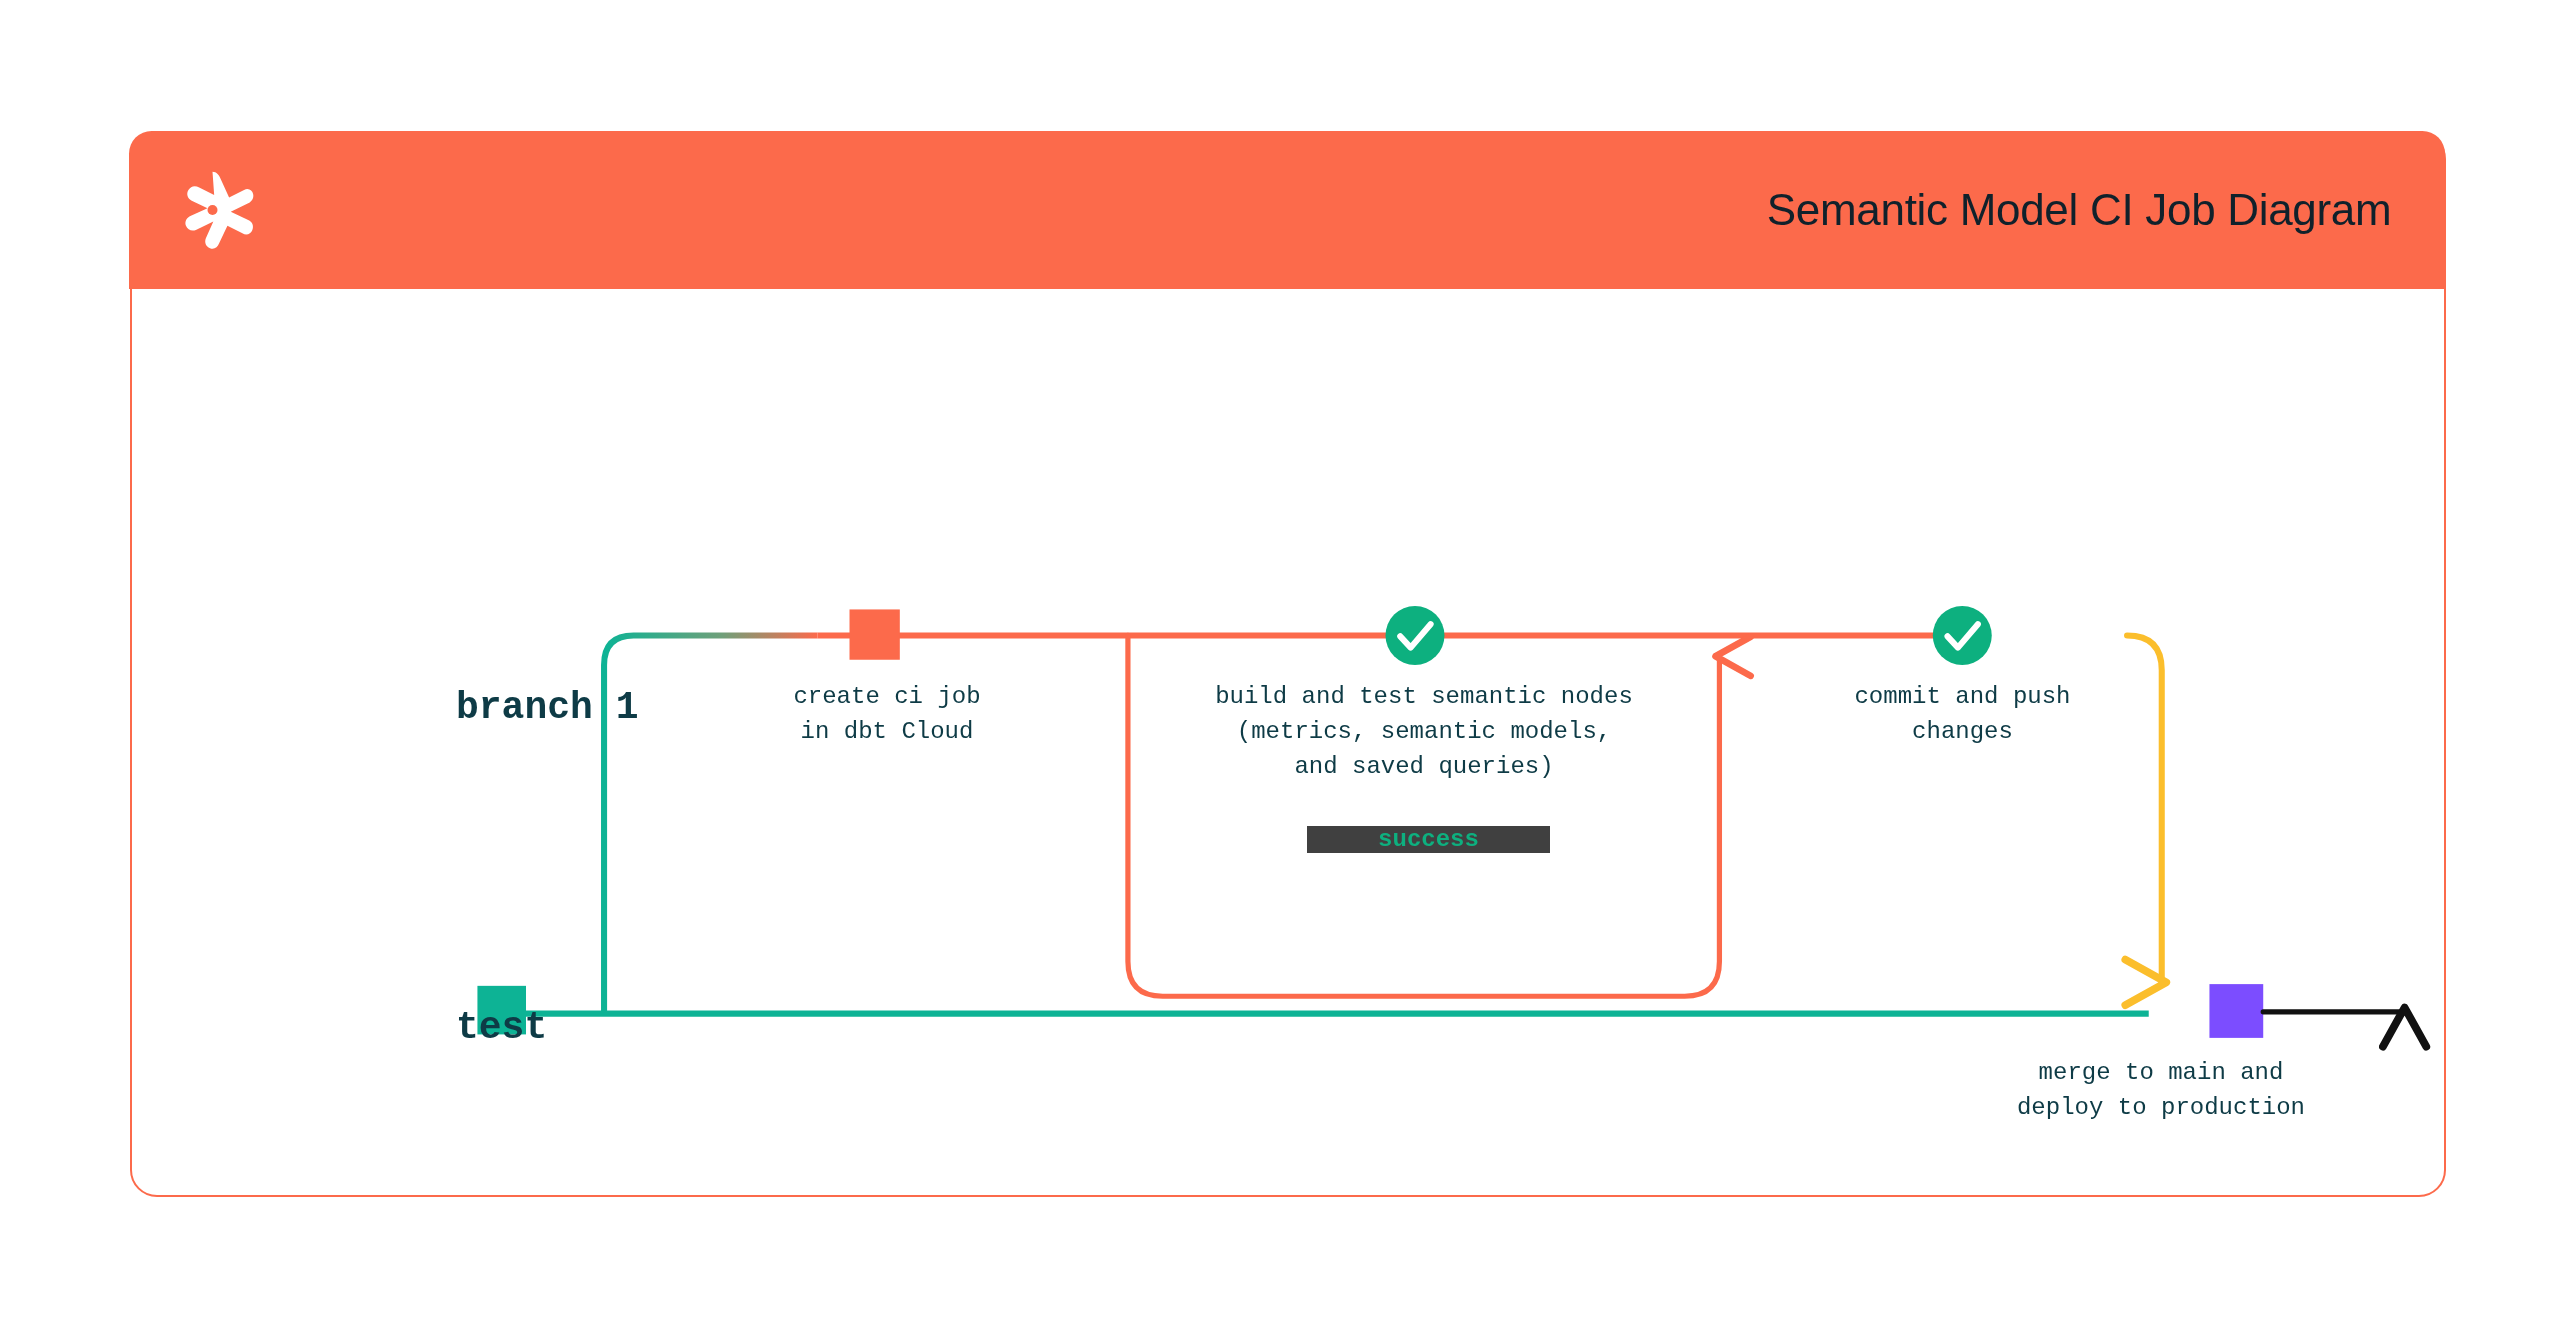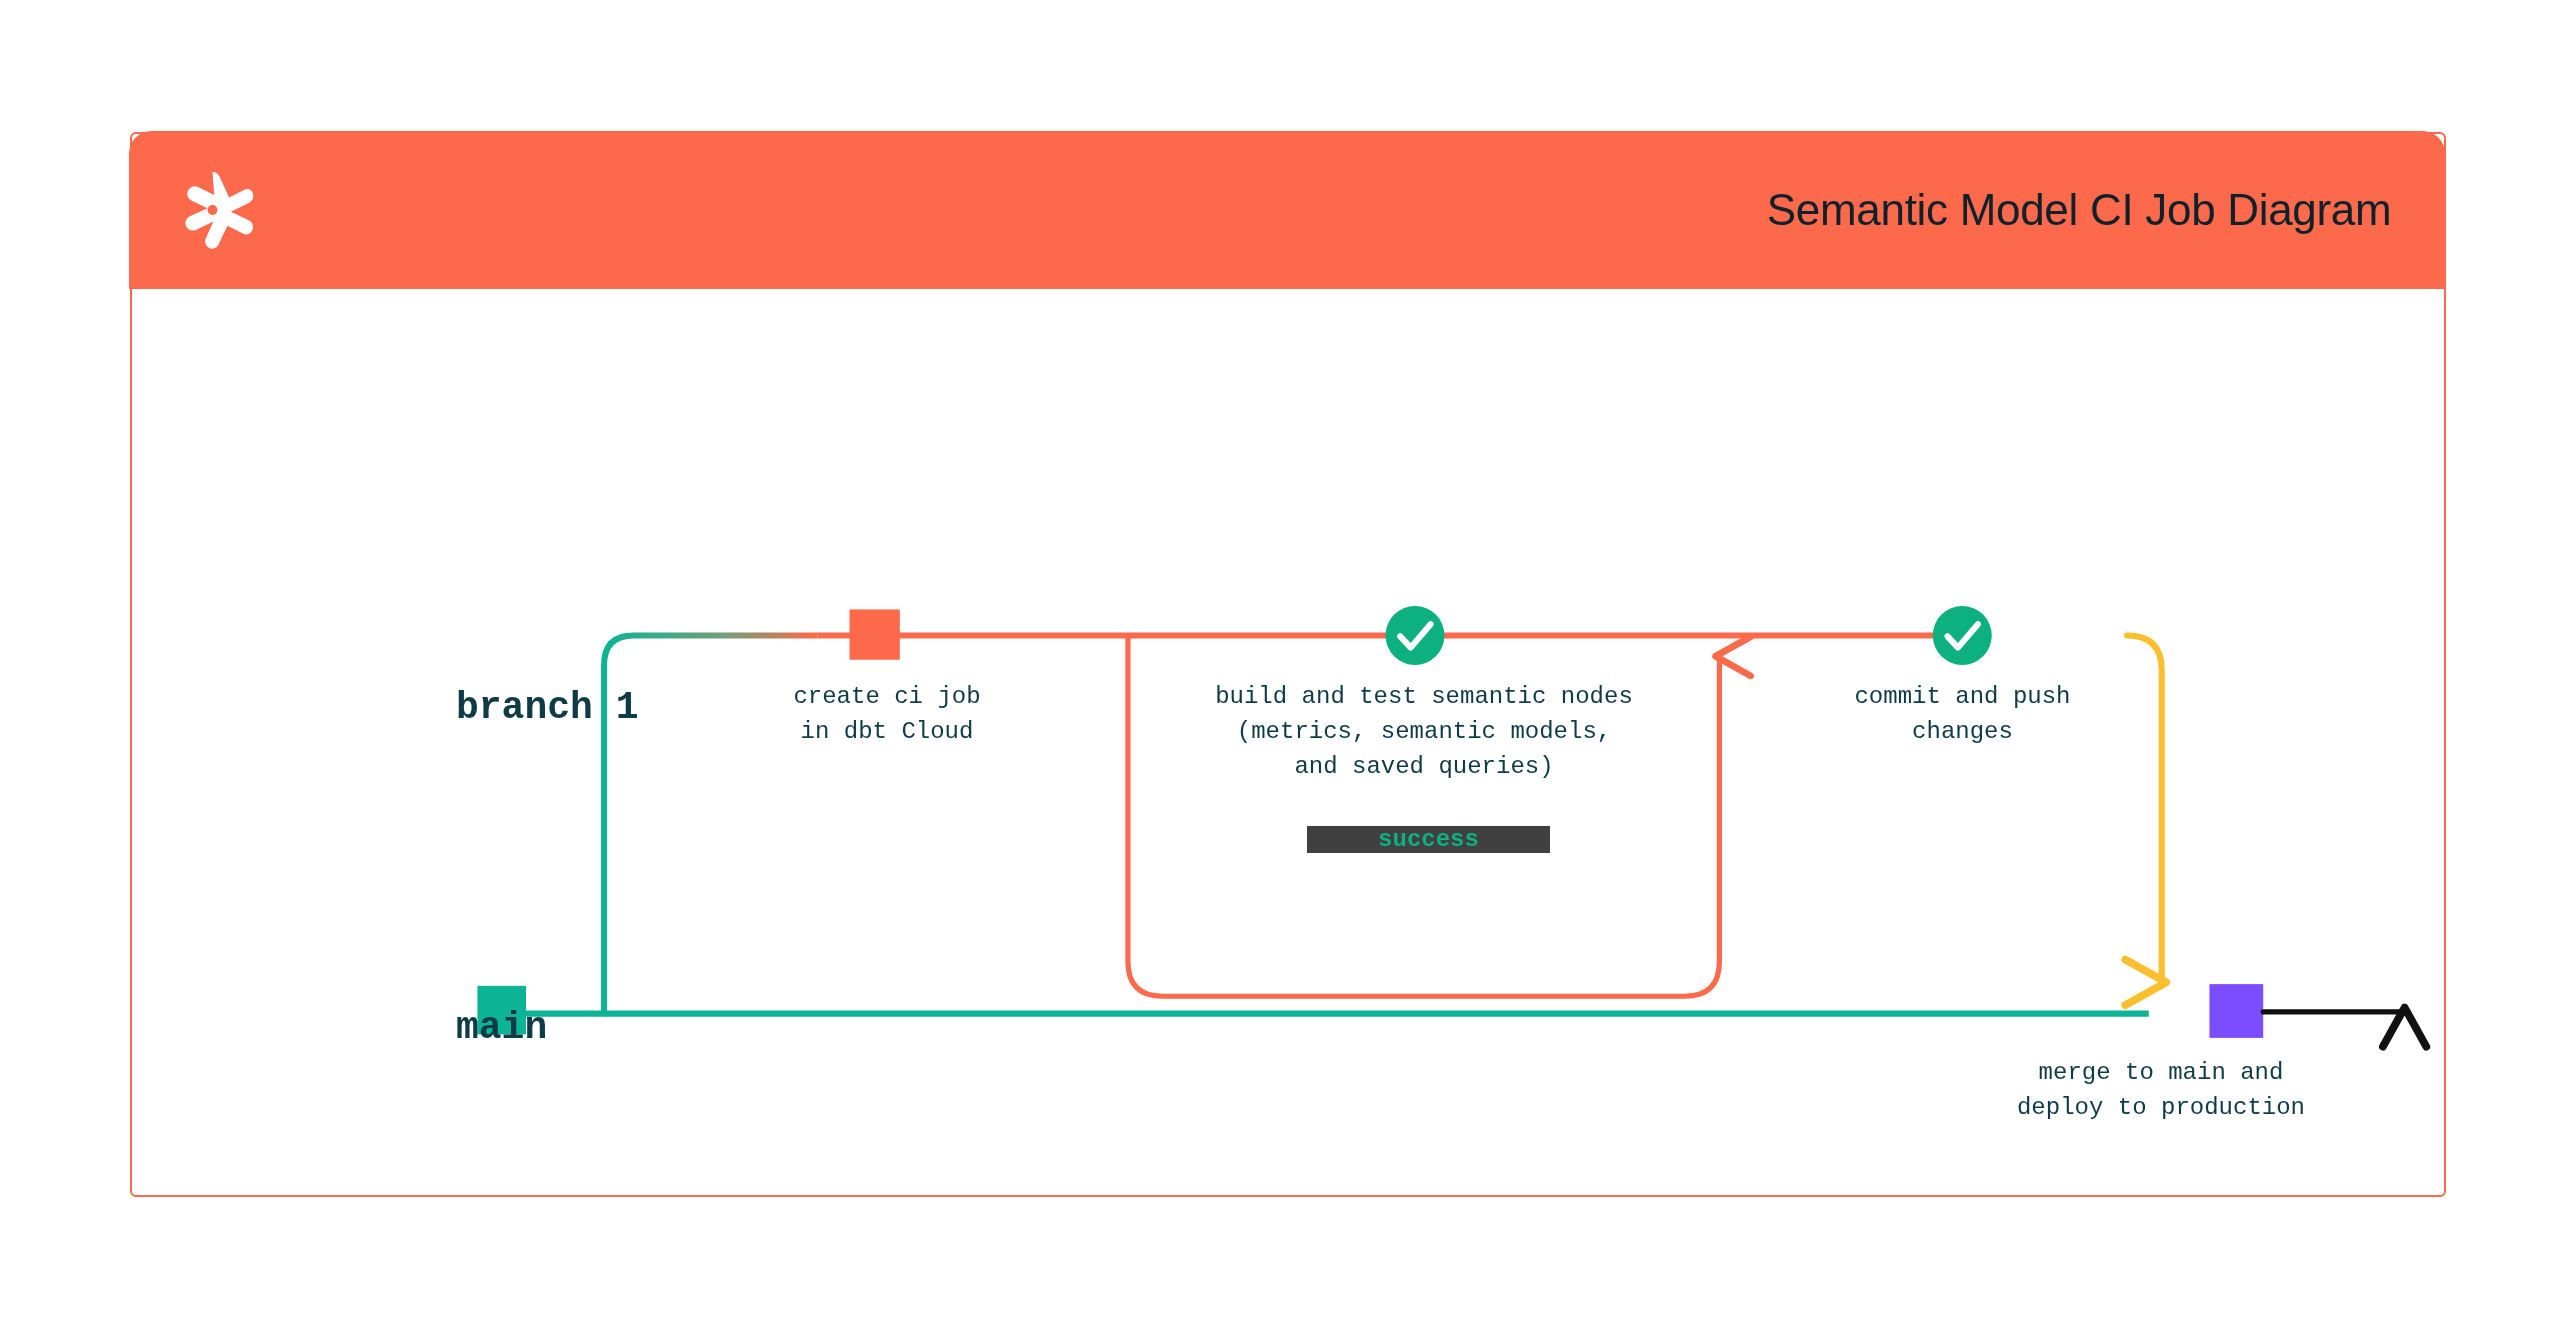--- a/index.html
+++ b/index.html
@@ -22,21 +22,21 @@
   }
 
   
   .card {
     position: absolute;
     left: 130px;
     top: 132px;
     width: 2316px;
     height: 1065px;
     border: 2.6px solid #FC6A4B;
-    border-radius: 6px;
+    border-radius: 27px;
     background: #ffffff;
     box-sizing: border-box;
   }
 
   .card-header {
     position: absolute;
     left: -2.6px;
     top: -2.6px;
     width: 2316px;
     height: 158px;
@@ -219,21 +219,21 @@
         <rect x="2395" y="798" width="62" height="62" fill="#7C4DFF"></rect>
 
         <g>
           <path d="M 2457 830 L 2620 830" stroke="#111111" stroke-width="6" fill="none" stroke-linecap="round" marker-end="url(#arrowRightBlack)"></path>
         </g>
       </svg>
     </div>
 
     <div class="lane-label branch1">branch 1</div>
 
-    <div class="lane-label main">main</div>
+    <div class="lane-label main">test</div>
 
     <div class="node-caption cap-create">create ci job
 in dbt Cloud</div>
 
     <div class="node-caption cap-build">build and test semantic nodes
 (metrics, semantic models,
 and saved queries)</div>
 
     <div class="node-caption cap-commit">commit and push
 changes</div>

